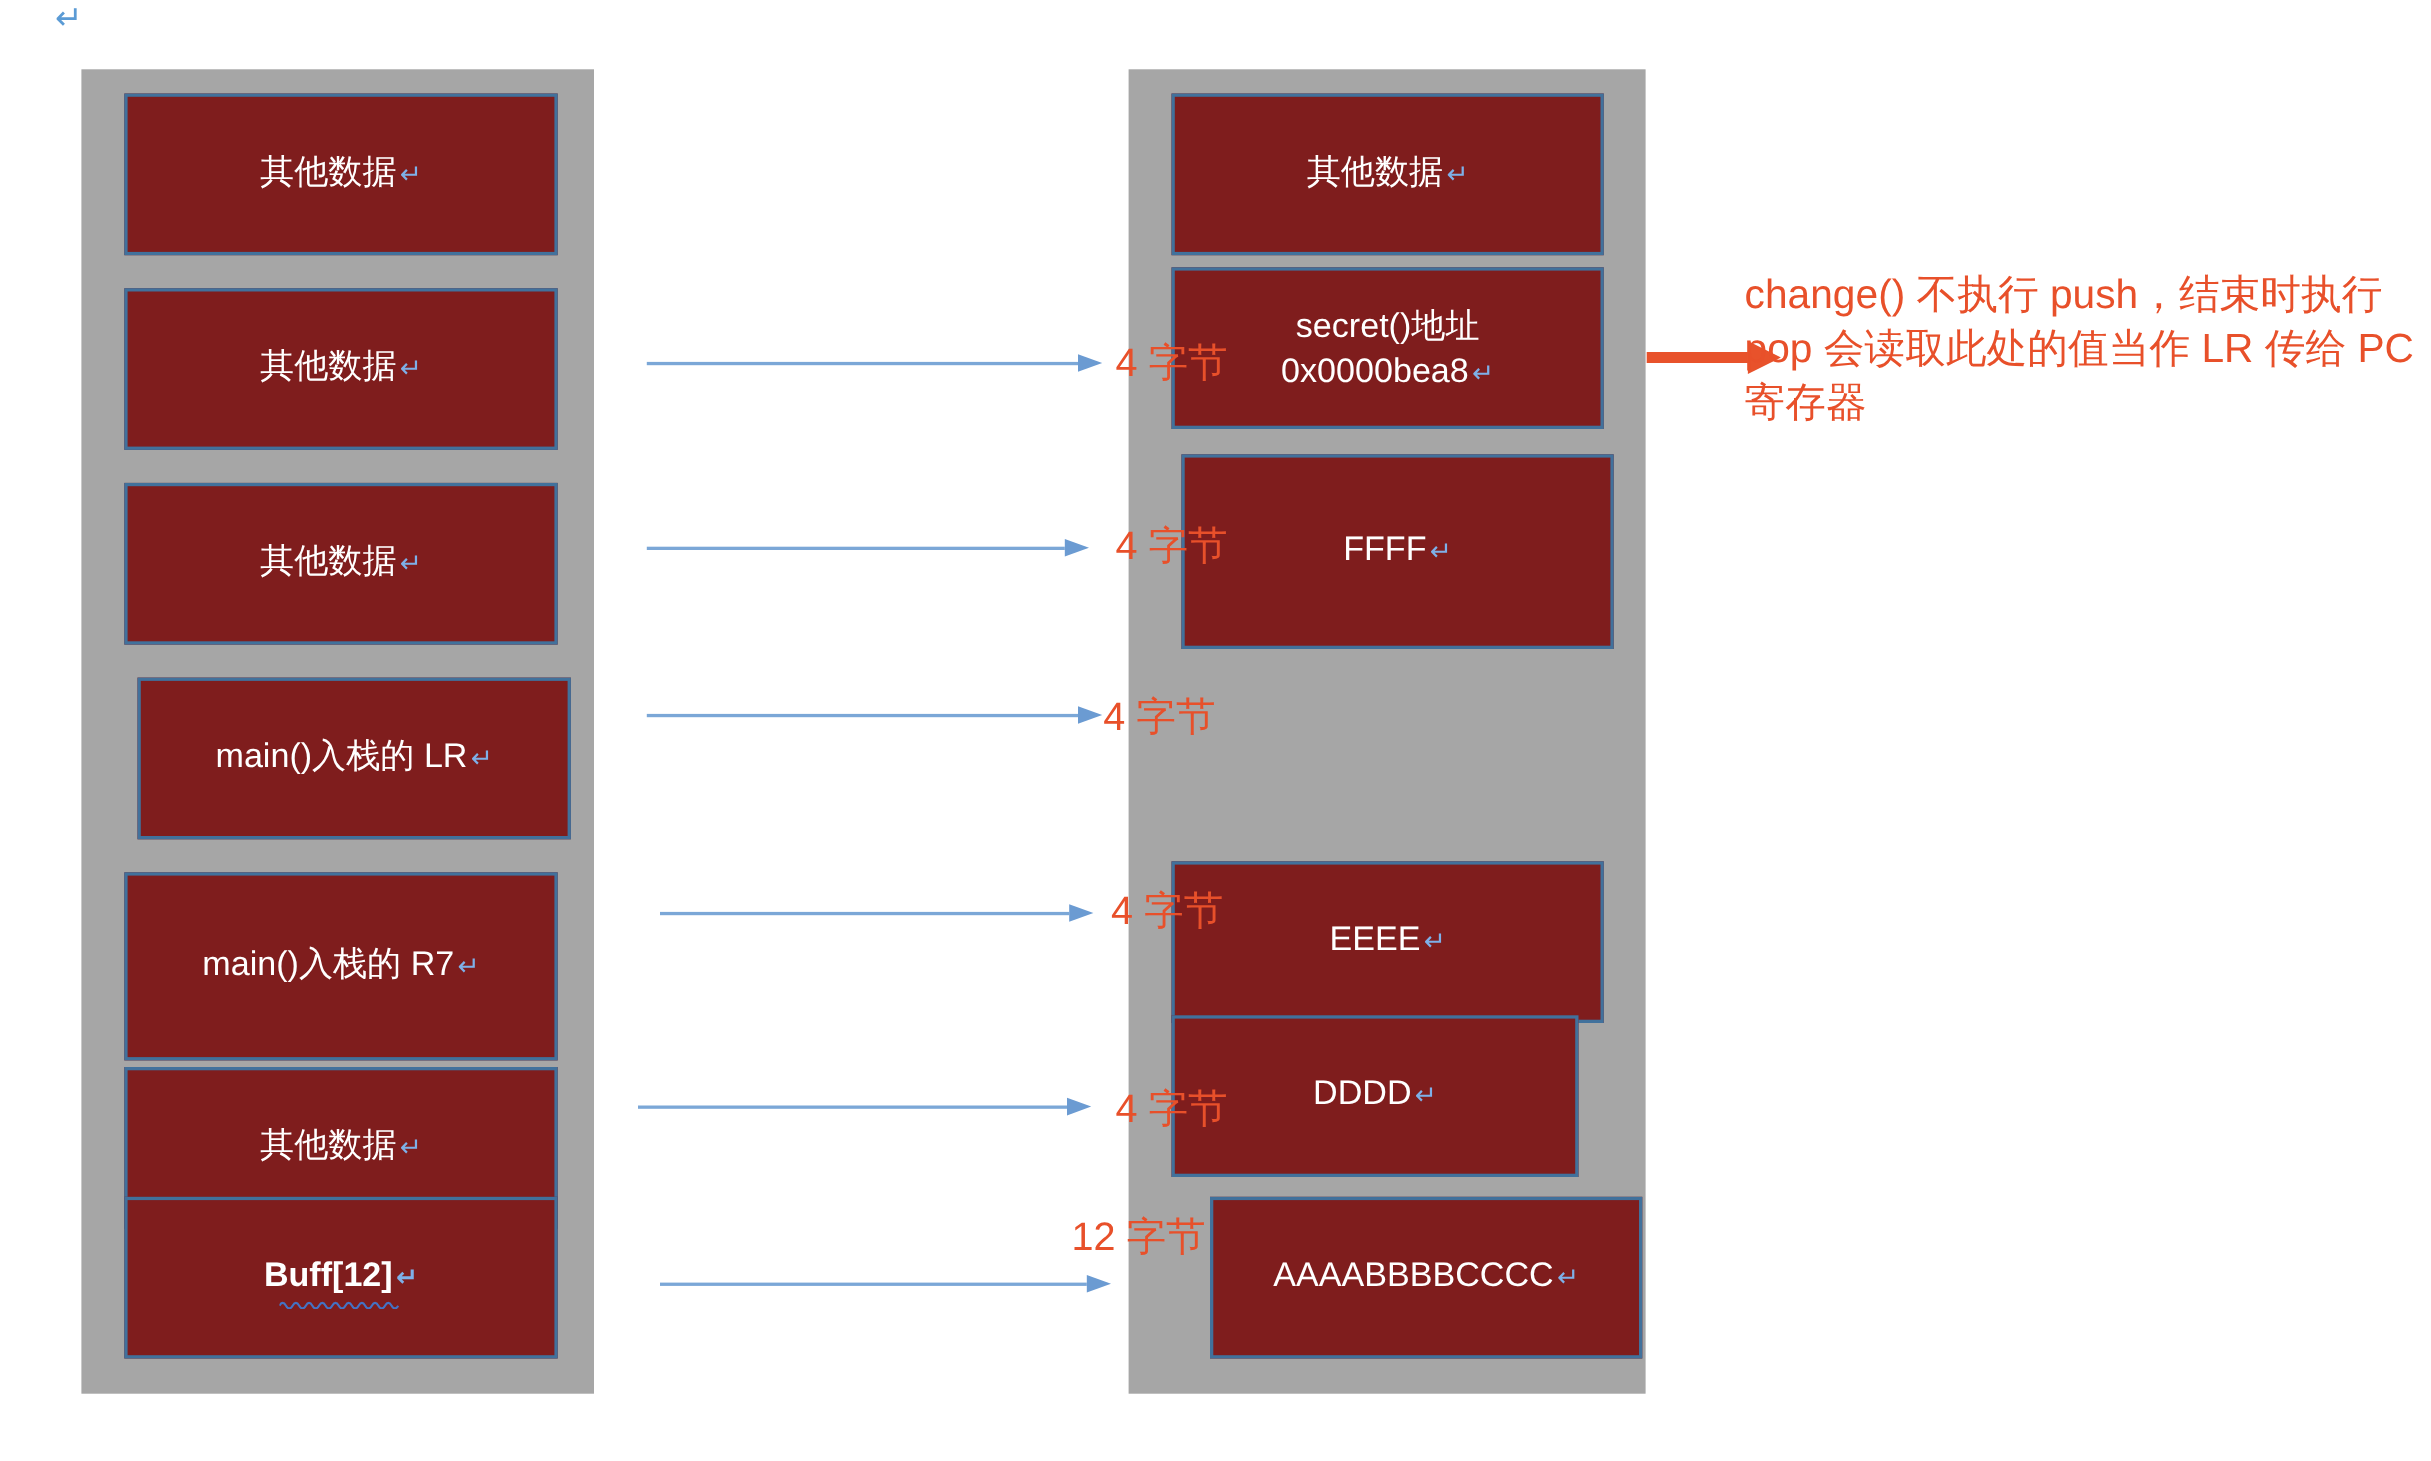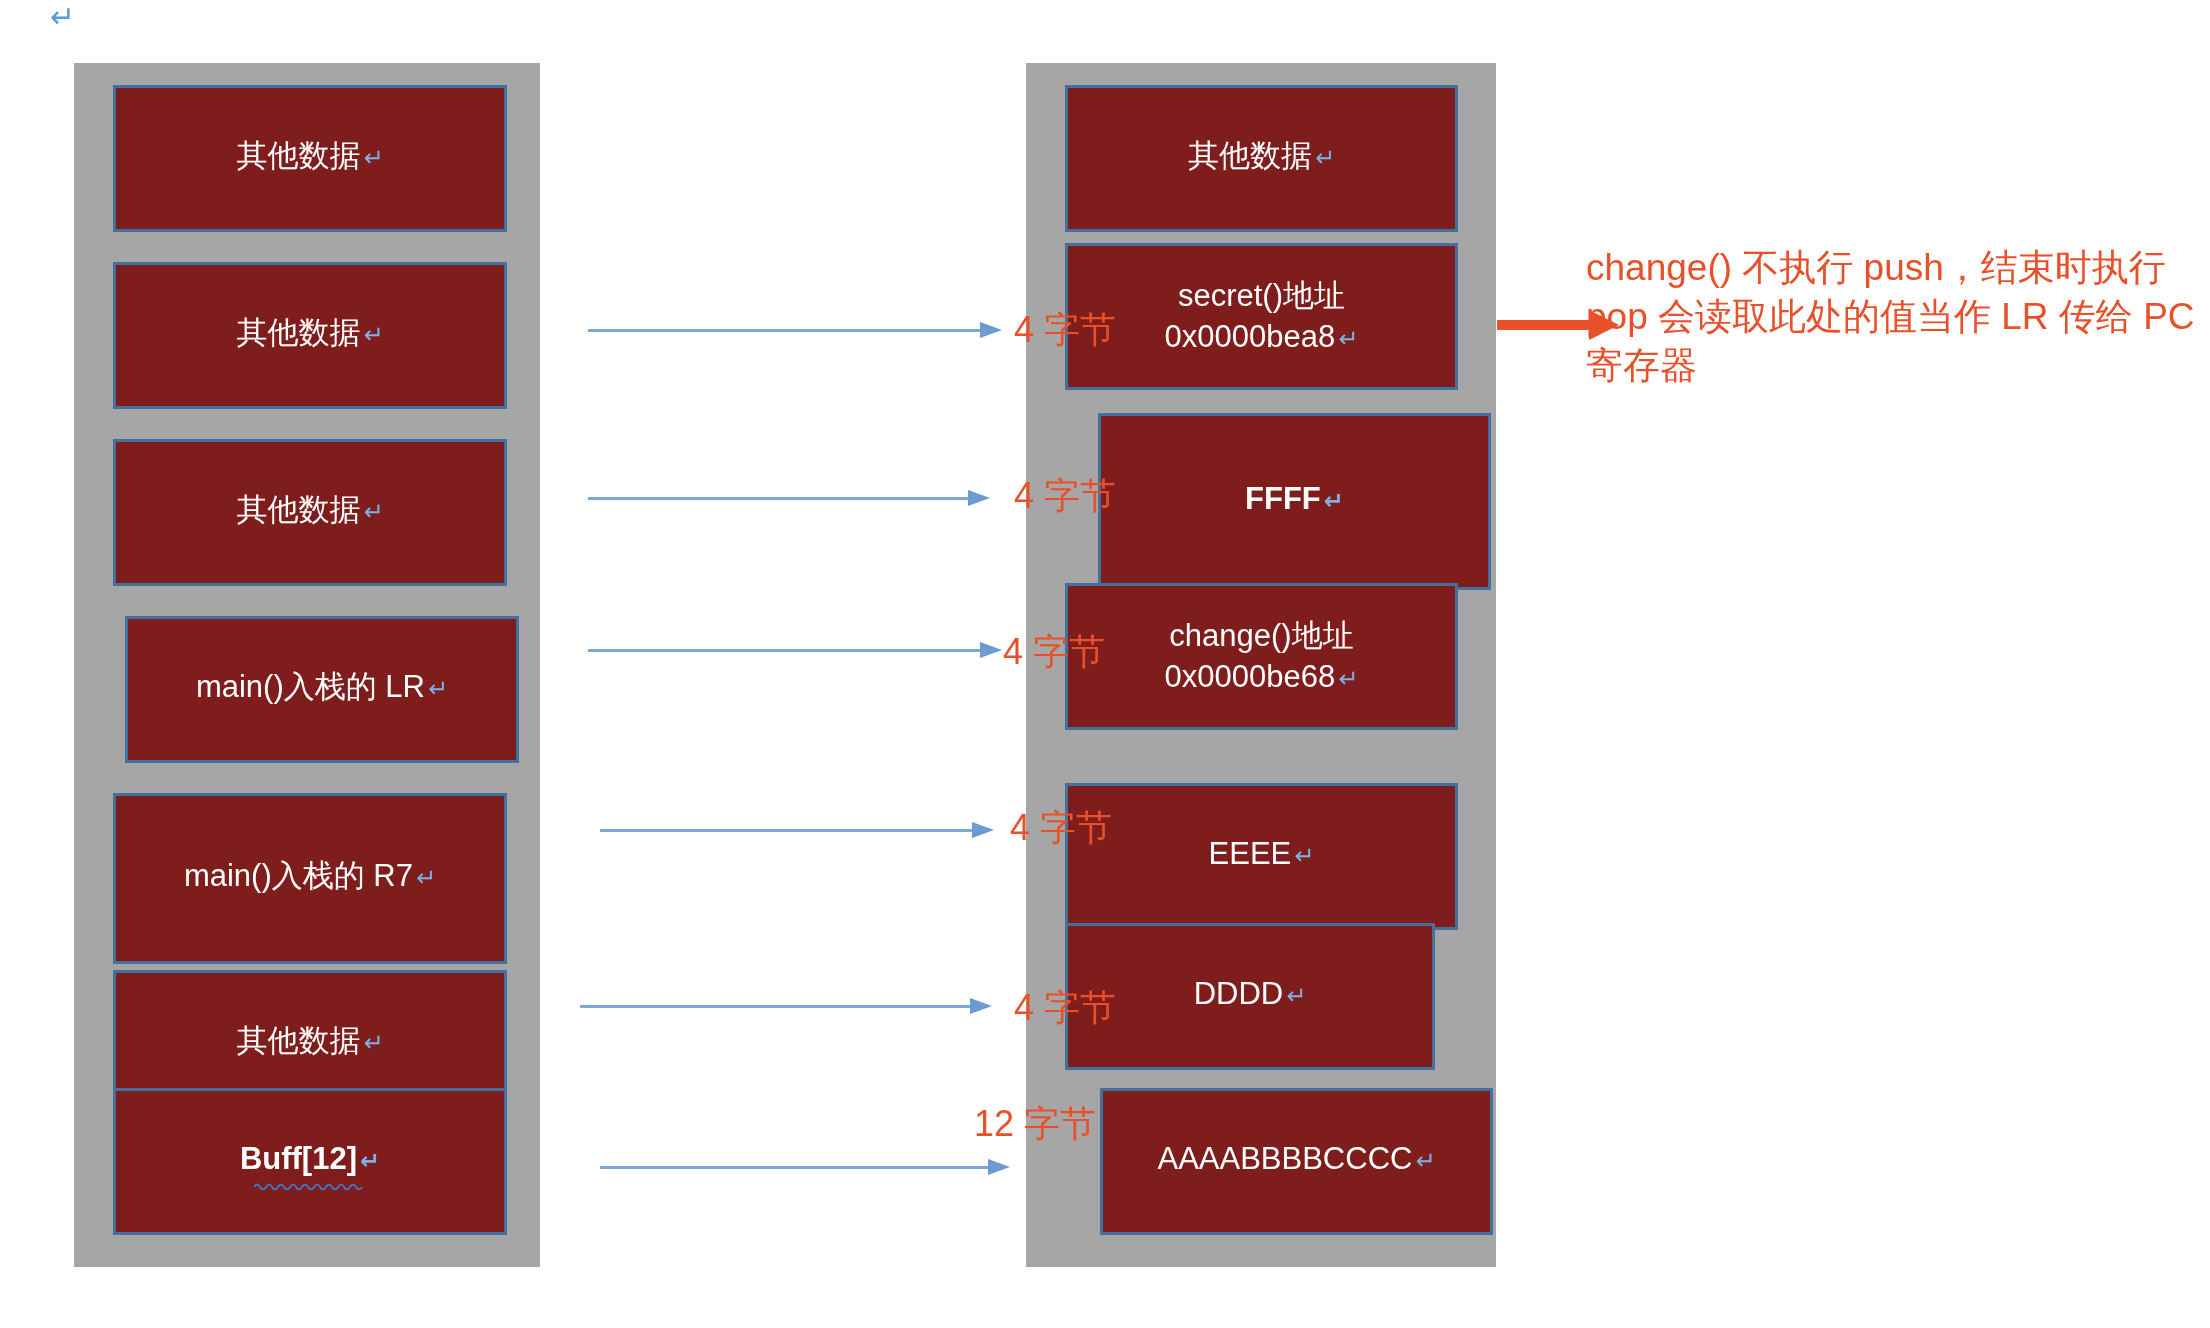--- a/index.html
+++ b/index.html
@@ -122,28 +122,24 @@
 
   <div class="cell" style="left:1065px;top:85px;width:393px;height:147px;">
     <span class="celltext"><span>其他数据</span><span class="ret">↵</span></span>
   </div>
 
   <div class="cell" style="left:1065px;top:243px;width:393px;height:147px;">
     <span class="celltext two-line"><span>secret()地址
 0x0000bea8</span><span class="ret">↵</span></span>
   </div>
 
-  <div class="cell" style="left:1098px;top:413px;width:393px;height:177px;font-weight:bold;">
+  <div class="cell" style="left:1074px;top:413px;width:393px;height:177px;">
     <span class="celltext"><span>FFFF</span><span class="ret">↵</span></span>
   </div>
 
-  <div class="cell" style="left:1065px;top:583px;width:393px;height:147px;">
-    <span class="celltext two-line"><span>change()地址
-0x0000be68</span><span class="ret">↵</span></span>
-  </div>
 
   <div class="cell" style="left:1065px;top:753px;width:393px;height:147px;margin-top:30px;">
     <span class="celltext"><span>EEEE</span><span class="ret">↵</span></span>
   </div>
 
   <div class="cell" style="left:1065px;top:923px;width:370px;height:147px;">
     <span class="celltext"><span>DDDD</span><span class="ret">↵</span></span>
   </div>
 
   <div class="cell" style="left:1100px;top:1088px;width:393px;height:147px;">

